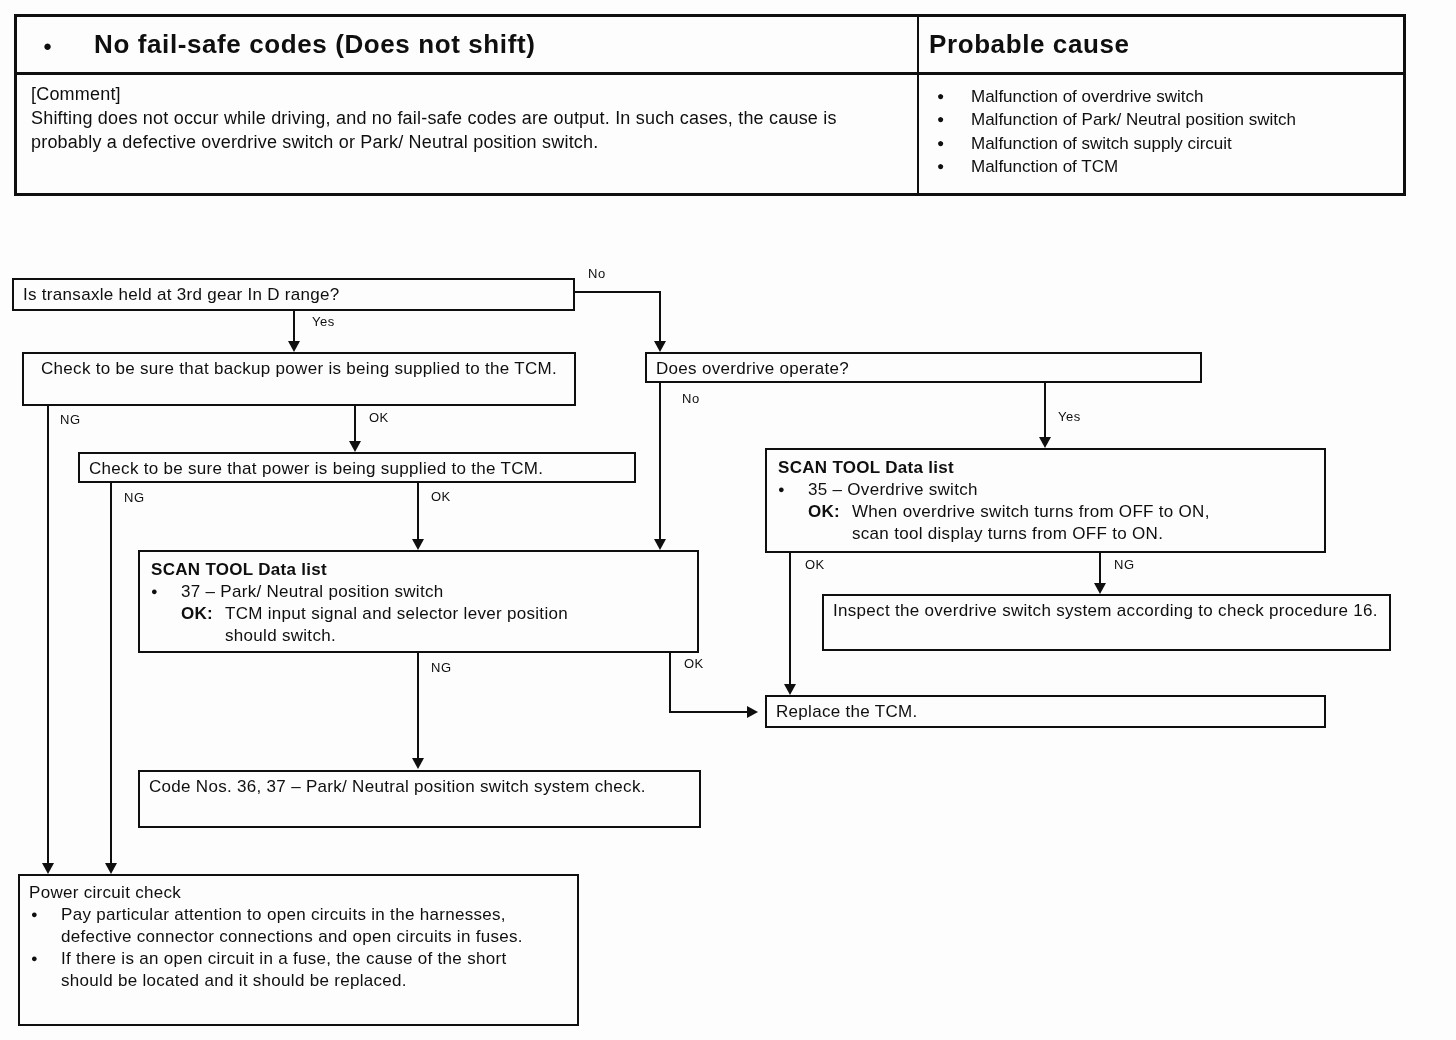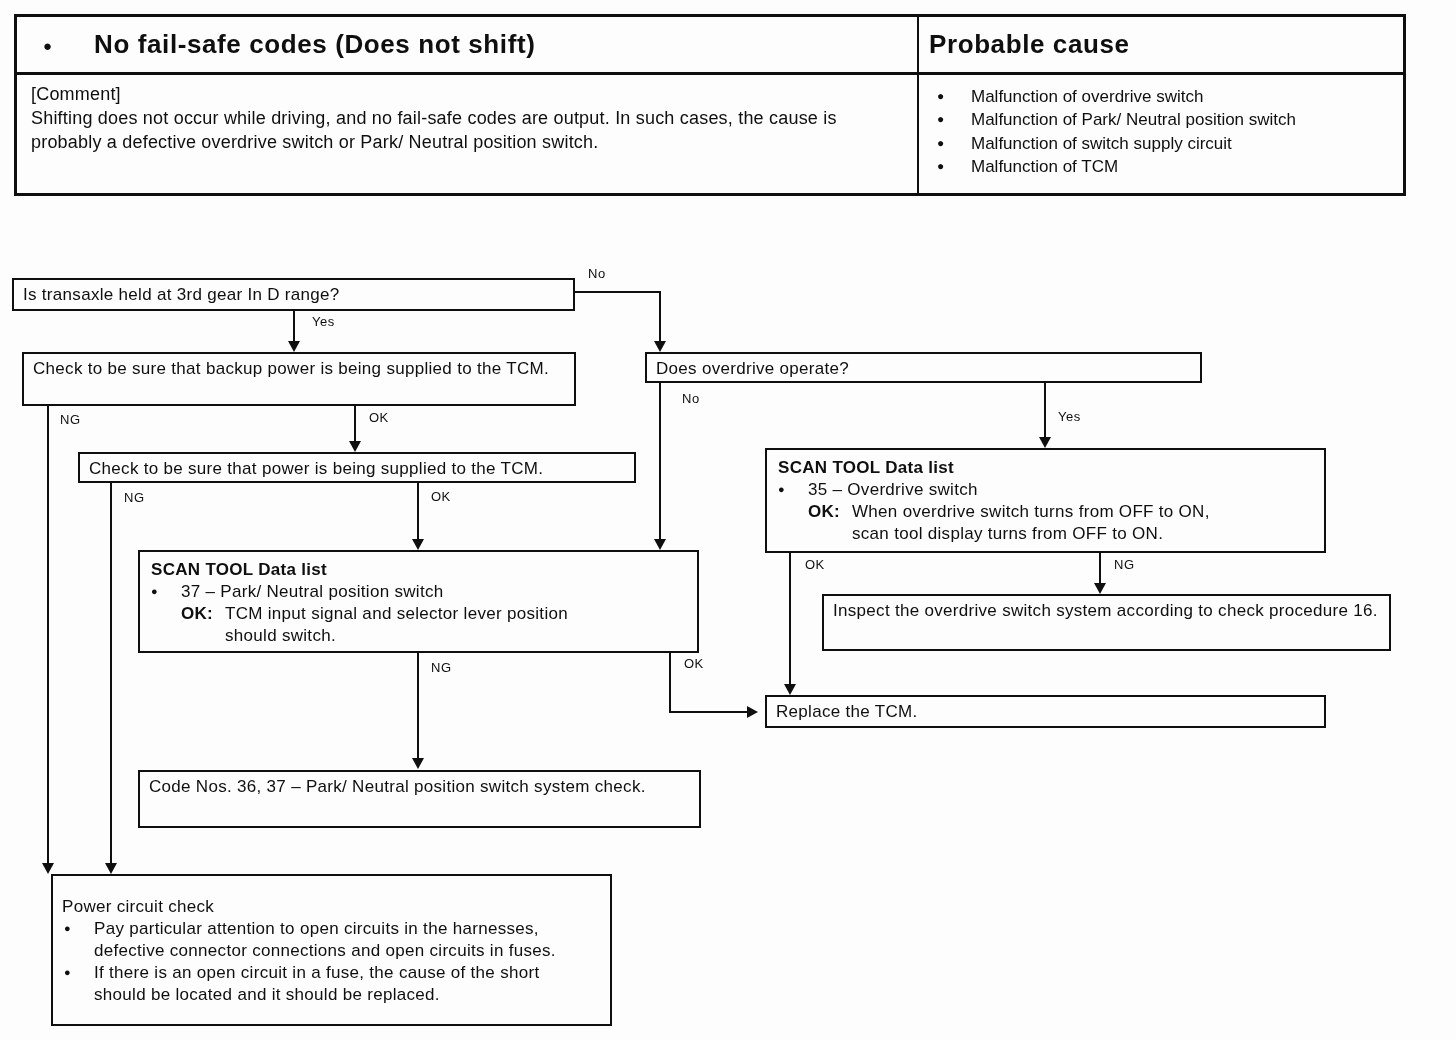--- a/index.html
+++ b/index.html
@@ -73,21 +73,21 @@
         <span class="cause-bullet">●</span>
         <span>Malfunction of TCM</span>
       </div>
     </div>
   </div>
 
   <div class="box" style="left:12px;top:278px;width:563px;height:33px;">
     <span>Is transaxle held at 3rd gear In D range?</span>
   </div>
 
-  <div class="box" style="left:22px;top:352px;width:554px;height:54px;">
+  <div class="box" style="left:22px;top:352px;width:554px;height:54px;text-align:center;">
     <span>Check to be sure that backup power is being supplied to the TCM.</span>
   </div>
 
   <div class="box" style="left:78px;top:452px;width:558px;height:31px;">
     <span>Check to be sure that power is being supplied to the TCM.</span>
   </div>
 
   <div class="box" style="left:138px;top:550px;width:561px;height:103px;padding-top:7px;">
     <div class="bold" style="margin-left:2px;">SCAN TOOL Data list</div>
     <div class="brow">
@@ -127,21 +127,21 @@
   </div>
 
   <div class="box" style="left:822px;top:594px;width:569px;height:57px;">
     <span>Inspect the overdrive switch system according to check procedure 16.</span>
   </div>
 
   <div class="box" style="left:765px;top:695px;width:561px;height:33px;">
     <span>Replace the TCM.</span>
   </div>
 
-  <div class="box" style="left:18px;top:874px;width:561px;height:152px;padding-top:20px;margin-left:33px;">
+  <div class="box" style="left:18px;top:874px;width:561px;height:152px;padding-top:6px;">
     <div>Power circuit check</div>
     <div class="brow">
       <span class="bmark">●</span>
       <span style="width:497px;">Pay particular attention to open circuits in the harnesses, defective connector connections and open circuits in fuses.</span>
     </div>
     <div class="brow">
       <span class="bmark">●</span>
       <span style="width:497px;">If there is an open circuit in a fuse, the cause of the short should be located and it should be replaced.</span>
     </div>
   </div>

